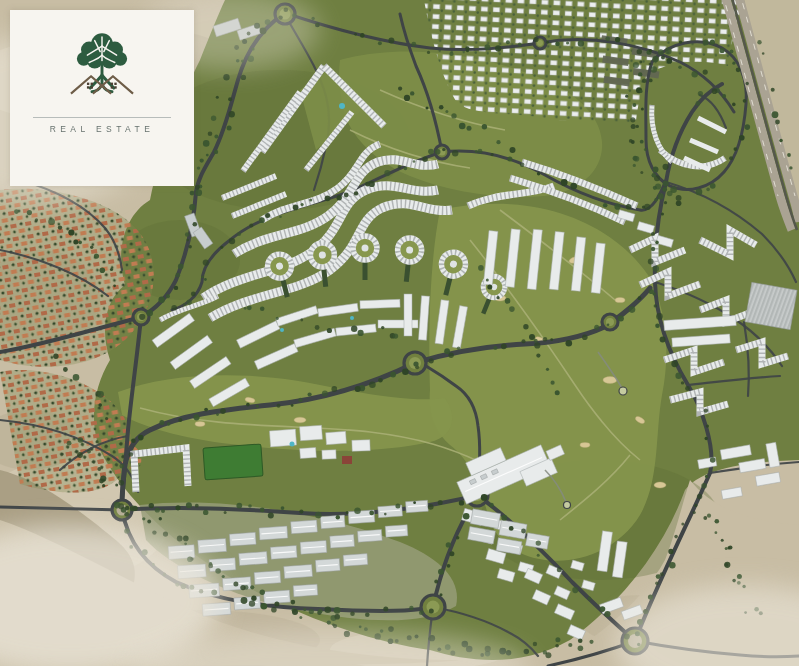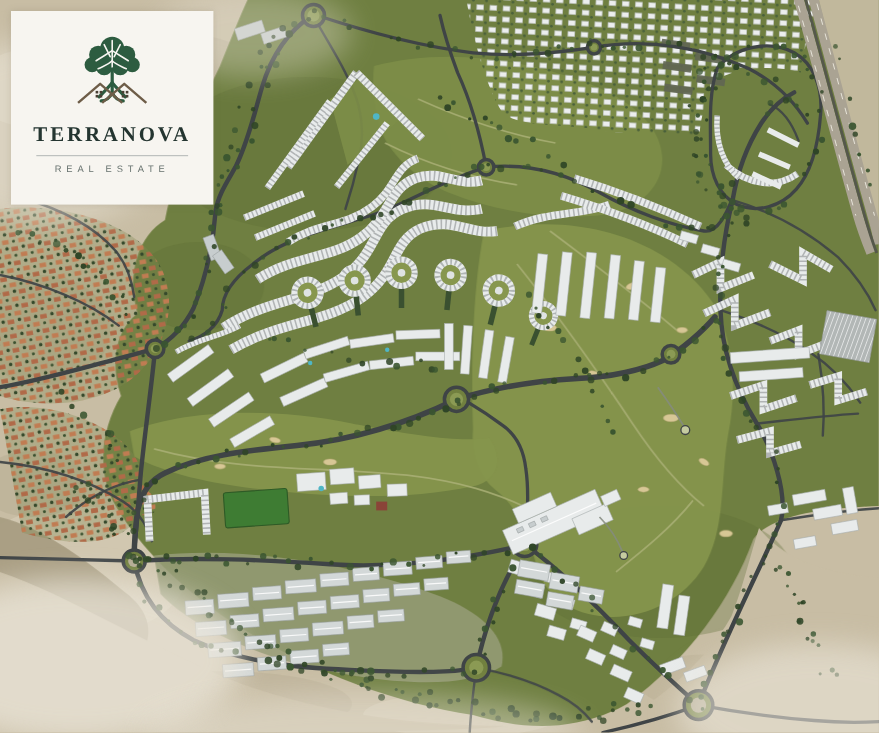--- a/index.html
+++ b/index.html
@@ -991,18 +991,17 @@
       <rect x="31.5" y="62" width="2.6" height="2.6"></rect>
           <rect x="35.5" y="62" width="2.6" height="2.6"></rect>
       <rect x="31.5" y="66" width="2.6" height="2.6"></rect>
           <rect x="35.5" y="66" width="2.6" height="2.6"></rect>
       <rect x="57.5" y="62" width="2.6" height="2.6"></rect>
           <rect x="61.5" y="62" width="2.6" height="2.6"></rect>
       <rect x="57.5" y="66" width="2.6" height="2.6"></rect>
           <rect x="61.5" y="66" width="2.6" height="2.6"></rect>
     </g>
   </svg>
-  <div class="brand">TERRANOVA</div>
   <div class="divider"></div>
   <div class="tagline">REAL ESTATE</div>
 </div>
 
 </div>
 
 </body></html>

